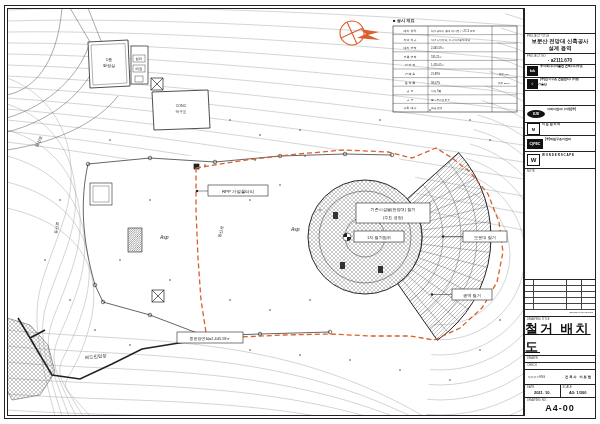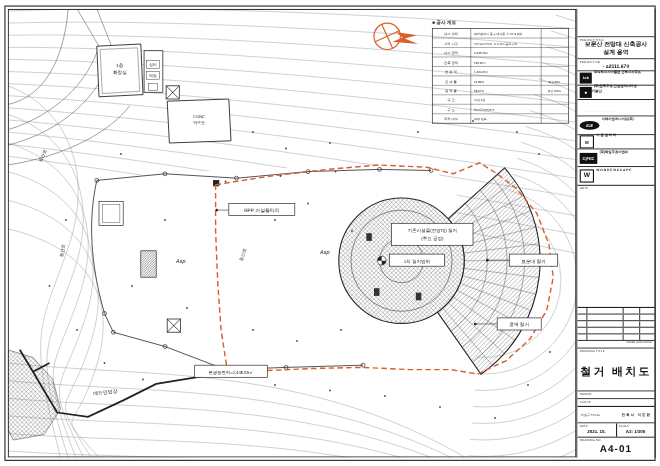--- a/index.html
+++ b/index.html
@@ -21,21 +21,21 @@
   .con .logo.oval{border-radius:50%;width:18px;height:8px;font-style:italic;}
   .con .logo.wbox{background:#fff;color:#111;border:1px solid #111;font-size:6px;}
   .con .txt{flex:1;overflow:hidden;}
   .con .nm{font-size:3px;font-weight:bold;white-space:nowrap;}
   .con .sub{font-size:2.4px;color:#777;letter-spacing:.4px;white-space:nowrap;}
   .rev-rows{display:flex;flex-direction:column;height:30px;}
   .rev-row{flex:1;border-bottom:1px solid #444;position:relative;}
   .rev-row i{position:absolute;top:0;bottom:0;width:1px;background:#444;display:block;}
   .rev-cap{font-size:2.3px;text-align:right;padding:1px 2px;color:#333;}
   .dtitle{display:flex;align-items:center;justify-content:center;height:100%;padding-top:4px;box-sizing:border-box;}
-  .dtitle div{font-size:10px;font-weight:bold;letter-spacing:2px;}
+  .dtitle div{font-size:13px;font-weight:bold;letter-spacing:2px;text-decoration:underline;}
   .stamp{display:flex;align-items:center;justify-content:space-between;padding:2px 3px;height:100%;box-sizing:border-box;}
   .stamp .l{font-size:2.8px;color:#444;}
   .stamp .r{font-size:3.2px;font-weight:bold;letter-spacing:1px;}
   .ds{display:flex;height:100%;}
   .ds>div{flex:1;position:relative;}
   .ds>div:first-child{border-right:1px solid #222;}
   .ds .v{font-size:4px;font-weight:bold;text-align:center;padding-top:5px;}
   .dno{font-size:9px;font-weight:bold;text-align:center;padding-top:5px;letter-spacing:1px;}
 </style>
 </head>
@@ -476,18 +476,18 @@
           </div>
         <div>
             <span class="cap">SCALE</span>
              <div class="v">A3: 1/300</div>
           </div>
       </div>
     </div>
 
     <div class="cell" style="height:18px;border-bottom:none">
       <span class="cap">DRAWING NO.</span>
-      <div class="dno">A4-01</div>
+      <div class="dno">A4-00</div>
     </div>
   </div>
 
   <div class="outer-frame"></div>
 </div>
 
 </body></html>

